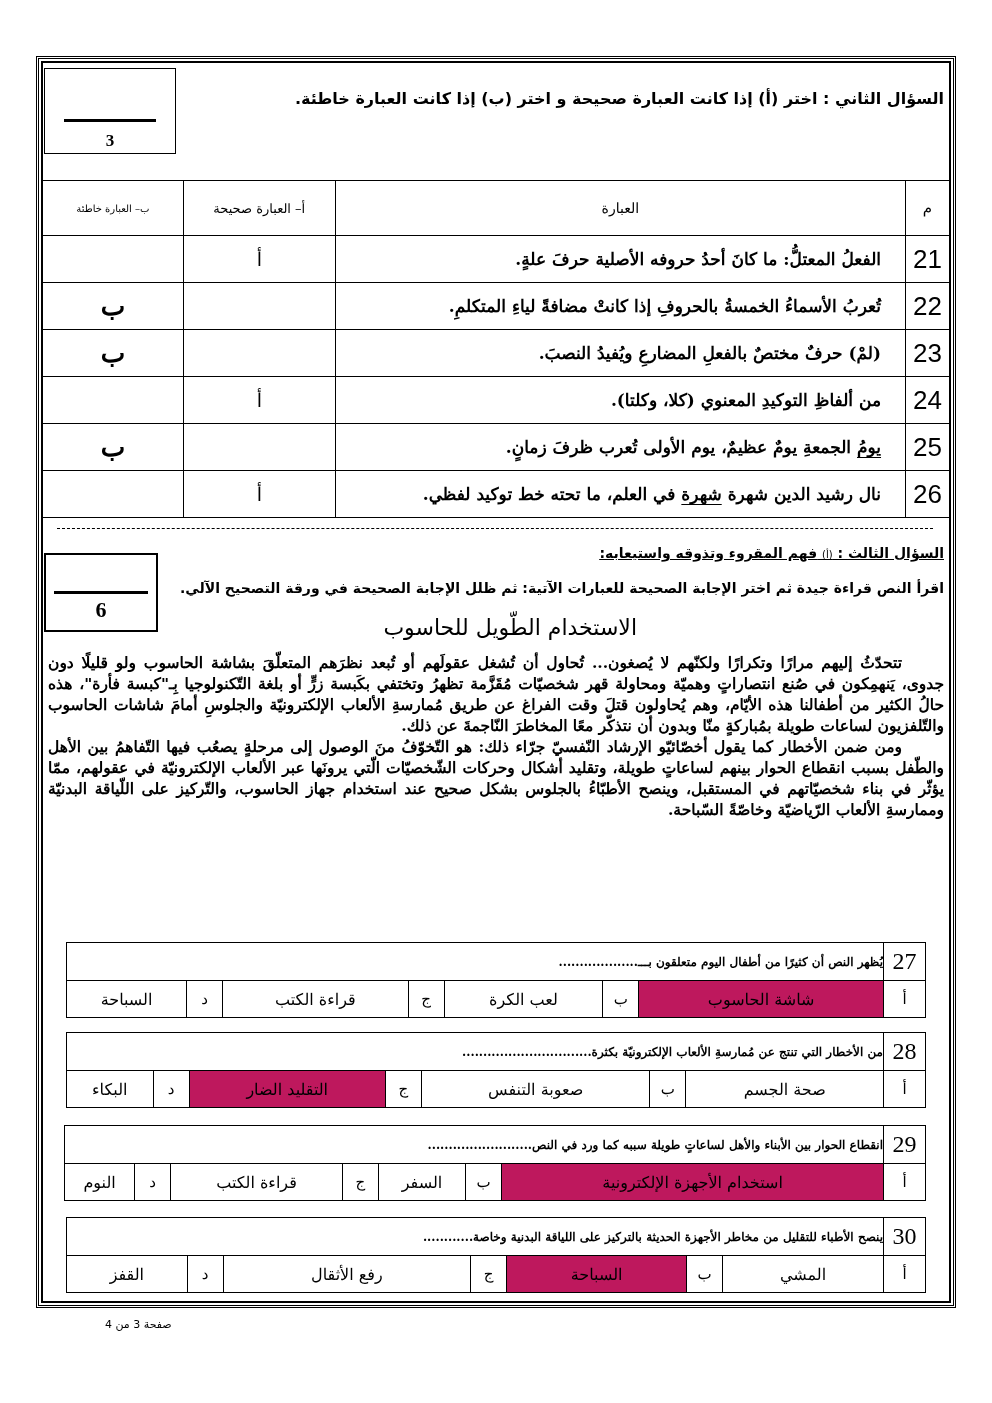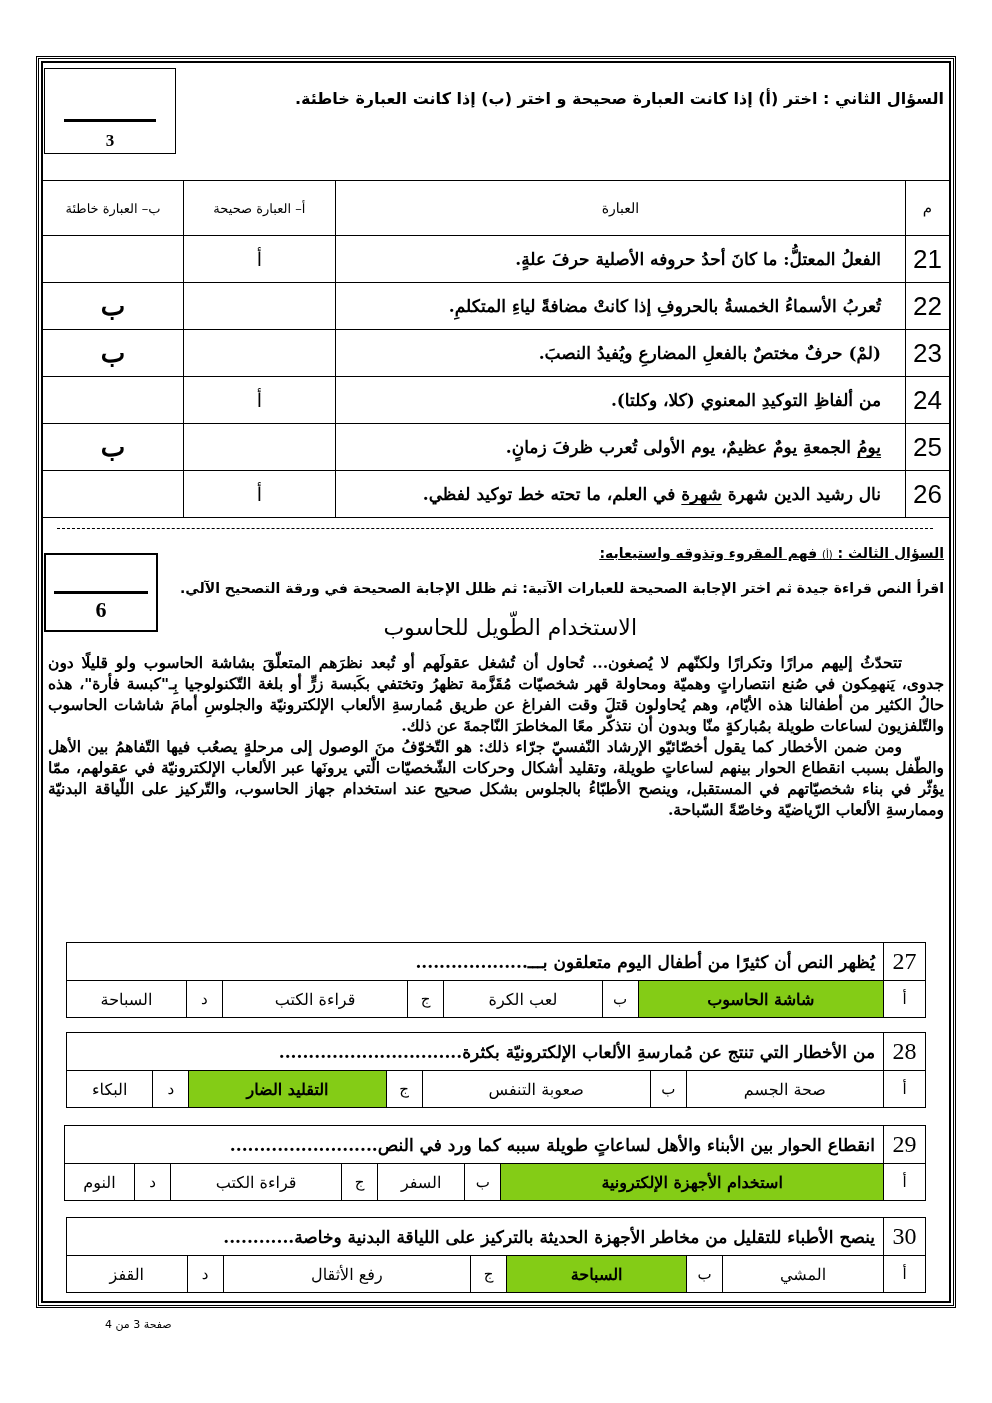--- a/index.html
+++ b/index.html
@@ -39,21 +39,21 @@
     
     table.tf {
       position: absolute; left: 42px; top: 180px; width: 908px; border-collapse: collapse;
       direction: rtl;
     }
     table.tf td, table.tf th { border: 1px solid #000; font-weight: normal; }
     table.tf th { height: 55px; font-size: 14px; }
     table.tf th.c-num { width: 44px; font-size: 15px; }
     table.tf th.c-stmt { width: 571px; }
     table.tf th.c-a { width: 152px; font-size: 13px; }
-    table.tf th.c-b { width: 141px; font-size: 13px; }
+    table.tf th.c-b { width: 141px; font-size: 10px; }
     table.tf td { height: 47px; }
     table.tf td.c-num { text-align: center; font-family: Liberation Sans, sans-serif; font-size: 26px; }
     table.tf td.c-stmt { text-align: right; padding-right: 24px; font-size: 17px; font-weight: bold; }
     table.tf td.c-ans { text-align: center; font-size: 19px; }
     table.tf td.c-ans.big { font-size: 26px; font-weight: bold; }
     .ul { text-decoration: underline; text-underline-offset: 4px; }
 
     .dash-line {
       position: absolute; left: 57px; top: 528px; width: 876px; height: 0;
       border-top: 1px dashed #000;
@@ -66,24 +66,24 @@
     .q3-instr { position: absolute; right: 48px; top: 580px; font-family: "DejaVu Sans", sans-serif; font-weight: bold; font-size: 14px; white-space: nowrap; }
     .text-title { position: absolute; right: 355px; top: 615px; font-family: "DejaVu Sans", sans-serif; font-size: 22px; white-space: nowrap; }
 
     .passage { position: absolute; right: 48px; top: 652px; width: 896px; text-align: justify; text-align-last: right; font-size: 15.5px; font-weight: bold; line-height: 21px; }
     .passage p { text-indent: 42px; }
 
     
     .mcq { position: absolute; border-collapse: collapse; direction: rtl; background: #fff; }
     .mcq td { border: 1px solid #000; height: 37px; }
     .mcq td.qnum { width: 42px; text-align: center; font-family: "Liberation Serif", serif; font-size: 24px; }
-    .mcq td.qtext { text-align: right; padding-right: 8px; font-size: 17px; font-weight: bold; }
+    .mcq td.qtext { text-align: right; padding-right: 0; font-size: 12px; font-weight: bold; }
     .mcq td.letter { text-align: center; font-size: 15px; width: 36px; }
     .mcq td.opt { text-align: center; font-size: 16px; margin-top: 21px; }
-    .mcq td.opt.sel { background: #84cc16; font-weight: bold; }
+    .mcq td.opt.sel { background: #be185d; }
     .mcq tr.q-row td { height: 38px; }
 
     #mcq-27 { left: 66px; top: 942px; width: 860px; }
     #mcq-28 { left: 66px; top: 1032px; width: 860px; }
     #mcq-29 { left: 64px; top: 1125px; width: 862px; }
     #mcq-30 { left: 66px; top: 1217px; width: 860px; }
 
     .footer { position: absolute; left: 105px; top: 1318px; font-family: "DejaVu Sans", sans-serif; font-size: 11px; white-space: nowrap; direction: rtl; }
   </style>
 </head>

